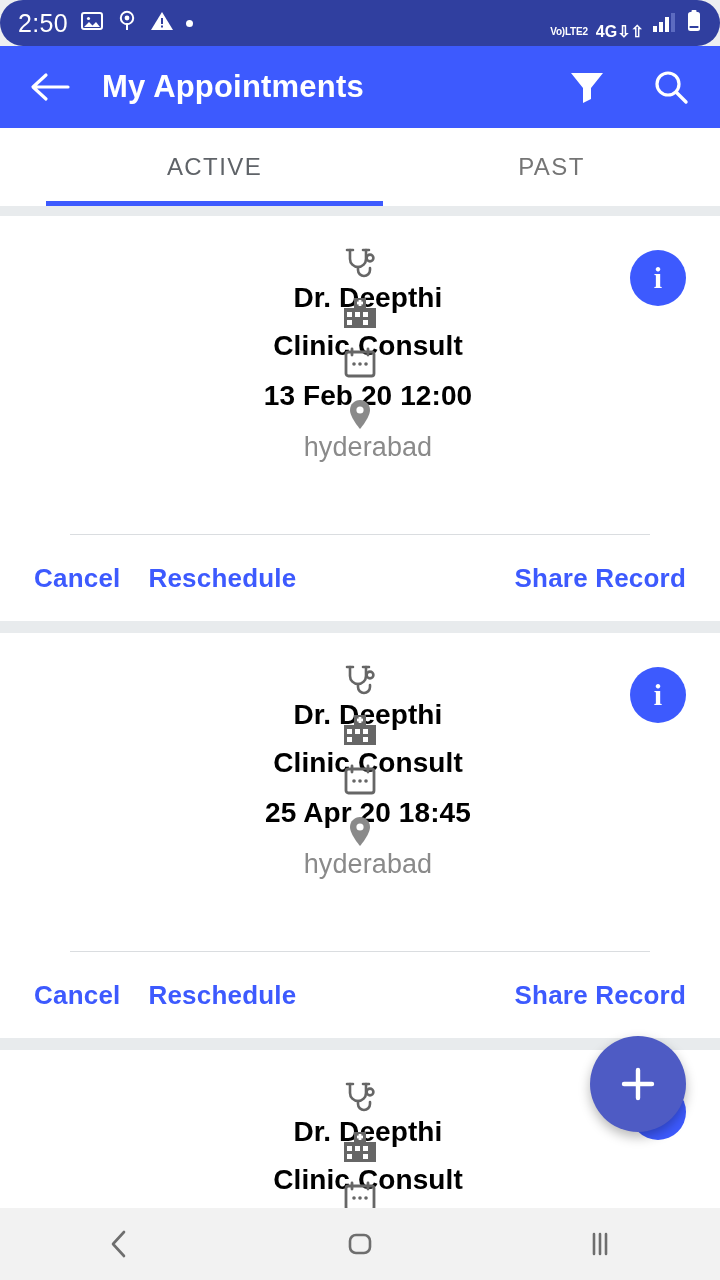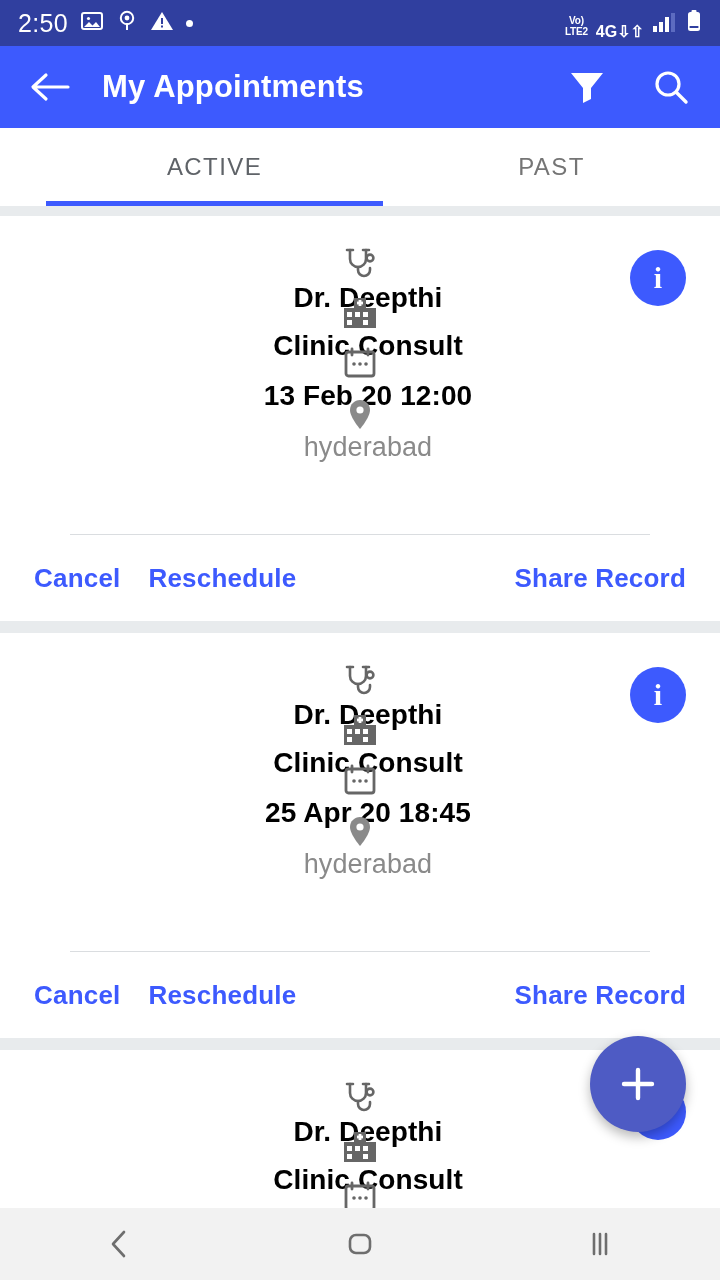--- a/index.html
+++ b/index.html
@@ -8,28 +8,28 @@
     background: #ffffff;
     font-family: "Liberation Sans", sans-serif;
     overflow: hidden;
   }
   #screen { position: relative; width: 720px; height: 1280px; background: #EDEFF1; }
 
   
   .status-bar {
     height: 46px; background: #303F9F;
     display: flex; align-items: center;
-    padding: 0 18px; color: #ffffff;
+    padding: 0 18px; color: #ffffff; border-radius: 23px;
   }
   .status-left { display: flex; align-items: center; gap: 12px; }
   .status-clock { font-size: 25px; font-weight: 400; letter-spacing: .3px; }
   .status-right { margin-left: auto; display: flex; align-items: flex-end; gap: 8px; }
   .sicon { display: block; }
   .volte-block {
-    display: flex; flex-direction: column; align-items: center;
+    display: flex; flex-direction: row; align-items: center;
     font-size: 10px; line-height: 11px; font-weight: 700; letter-spacing: -.2px;
   }
   .fourg-block {
     display: flex; flex-direction: row; align-items: center;
     font-size: 16px; line-height: 11px; font-weight: 700;
   }
   .tiny-dot { width: 7px; height: 7px; border-radius: 50%; background: #fff; }
 
   
   .app-bar {

